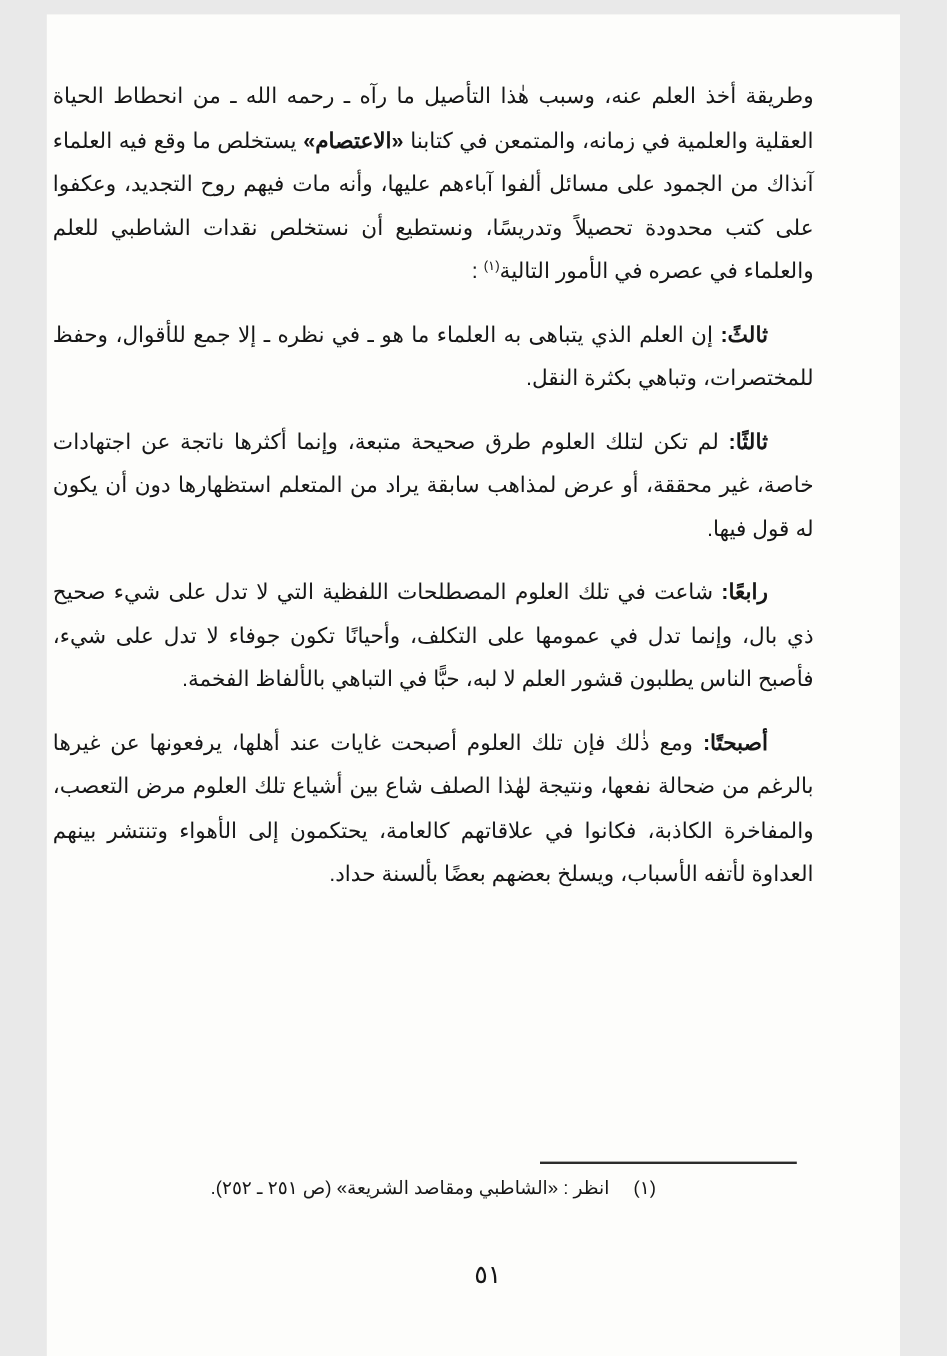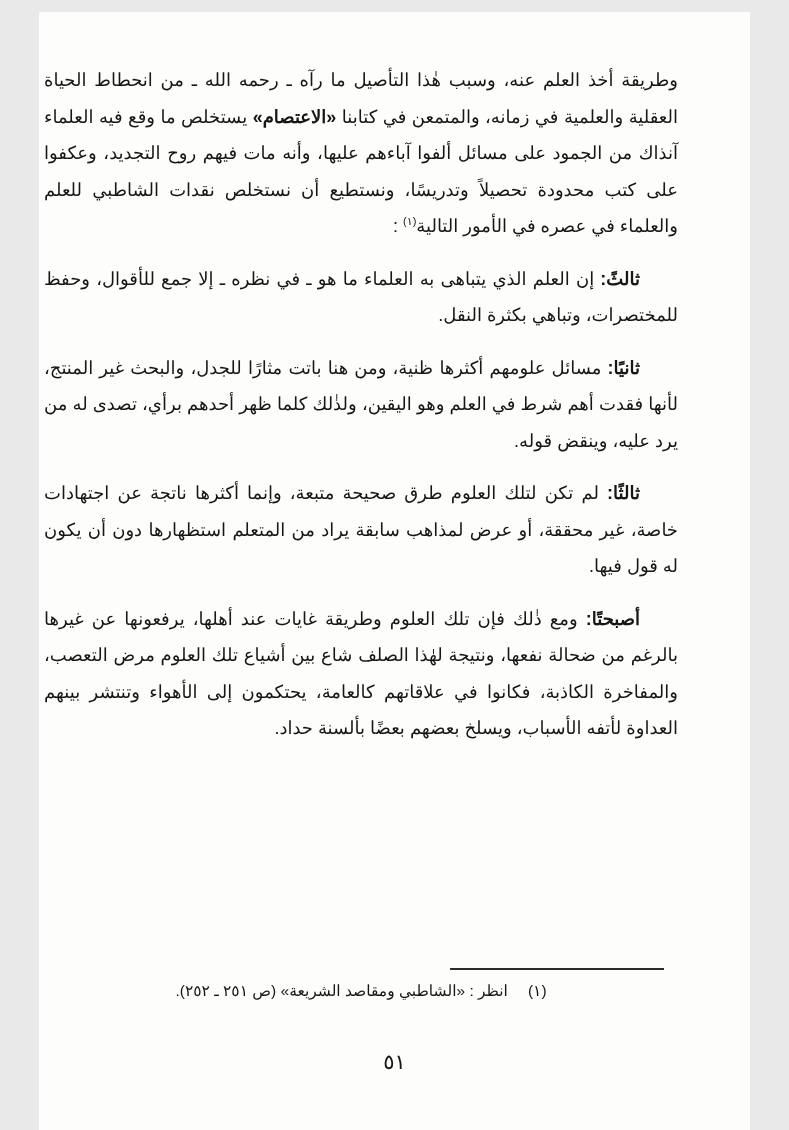--- a/index.html
+++ b/index.html
@@ -72,43 +72,44 @@
   }
   .page-number {
     position: absolute;
     top: 1038px;
     left: 0;
     width: 100%;
     text-align: center;
     font-size: 21px;
     direction: rtl;
     color: #161616;
+    padding-left: 12px;
   }
 </style>
 </head>
 <body>
 
 <div class="page">
 
   <div class="text-block">
 
     <p class="para"><span>وطريقة أخذ العلم عنه، وسبب هٰذا التأصيل ما رآه ـ رحمه الله ـ من انحطاط الحياة العقلية والعلمية في زمانه، والمتمعن في كتابنا </span><span class="book">«الاعتصام»</span><span> يستخلص ما وقع فيه العلماء آنذاك من الجمود على مسائل ألفوا آباءهم عليها، وأنه مات فيهم روح التجديد، وعكفوا على كتب محدودة تحصيلاً وتدريسًا، ونستطيع أن نستخلص نقدات الشاطبي للعلم والعلماء في عصره في الأمور التالية</span><sup class="fnref">(١)</sup><span> :</span></p>
 
     <p class="para indented"><span class="lead">ثالثً:</span>
       <span>إن العلم الذي يتباهى به العلماء ما هو ـ في نظره ـ إلا جمع للأقوال، وحفظ للمختصرات، وتباهي بكثرة النقل.</span></p>
 
-    <p class="para indented"><span class="lead">ثانيًا:</span>
-      <span>مسائل علومهم أكثرها ظنية، ومن هنا باتت مثارًا للجدل، والبحث غير المنتج، لأنها فقدت أهم شرط في العلم وهو اليقين، ولذٰلك كلما ظهر أحدهم برأي، تصدى له من يرد عليه، وينقض قوله.</span></p>
 
     <p class="para indented"><span class="lead">ثالثًا:</span>
       <span>لم تكن لتلك العلوم طرق صحيحة متبعة، وإنما أكثرها ناتجة عن اجتهادات خاصة، غير محققة، أو عرض لمذاهب سابقة يراد من المتعلم استظهارها دون أن يكون له قول فيها.</span></p>
 
+    <p class="para indented"><span class="lead">رابعًا:</span>
+      <span>شاعت في تلك العلوم المصطلحات اللفظية التي لا تدل على شيء صحيح ذي بال، وإنما تدل في عمومها على التكلف، وأحيانًا تكون جوفاء لا تدل على شيء، فأصبح الناس يطلبون قشور العلم لا لبه، حبًّا في التباهي بالألفاظ الفخمة.</span></p>
 
     <p class="para indented"><span class="lead">أصبحتًا:</span>
-      <span>ومع ذٰلك فإن تلك العلوم وطريقة غايات عند أهلها، يرفعونها عن غيرها بالرغم من ضحالة نفعها، ونتيجة لهٰذا الصلف شاع بين أشياع تلك العلوم مرض التعصب، والمفاخرة الكاذبة، فكانوا في علاقاتهم كالعامة، يحتكمون إلى الأهواء وتنتشر بينهم العداوة لأتفه الأسباب، ويسلخ بعضهم بعضًا بألسنة حداد.</span></p>
+      <span>ومع ذٰلك فإن تلك العلوم أصبحت غايات عند أهلها، يرفعونها عن غيرها بالرغم من ضحالة نفعها، ونتيجة لهٰذا الصلف شاع بين أشياع تلك العلوم مرض التعصب، والمفاخرة الكاذبة، فكانوا في علاقاتهم كالعامة، يحتكمون إلى الأهواء وتنتشر بينهم العداوة لأتفه الأسباب، ويسلخ بعضهم بعضًا بألسنة حداد.</span></p>
 
 
   </div>
 
   <div class="footnote-area">
     <div class="footnote-divider"></div>
     <p class="footnote"><span class="fn-marker">(١)</span><span>انظر : «الشاطبي ومقاصد الشريعة» (ص ٢٥١ ـ ٢٥٢).</span></p>
   </div>
 
   <div class="page-number">٥١</div>

